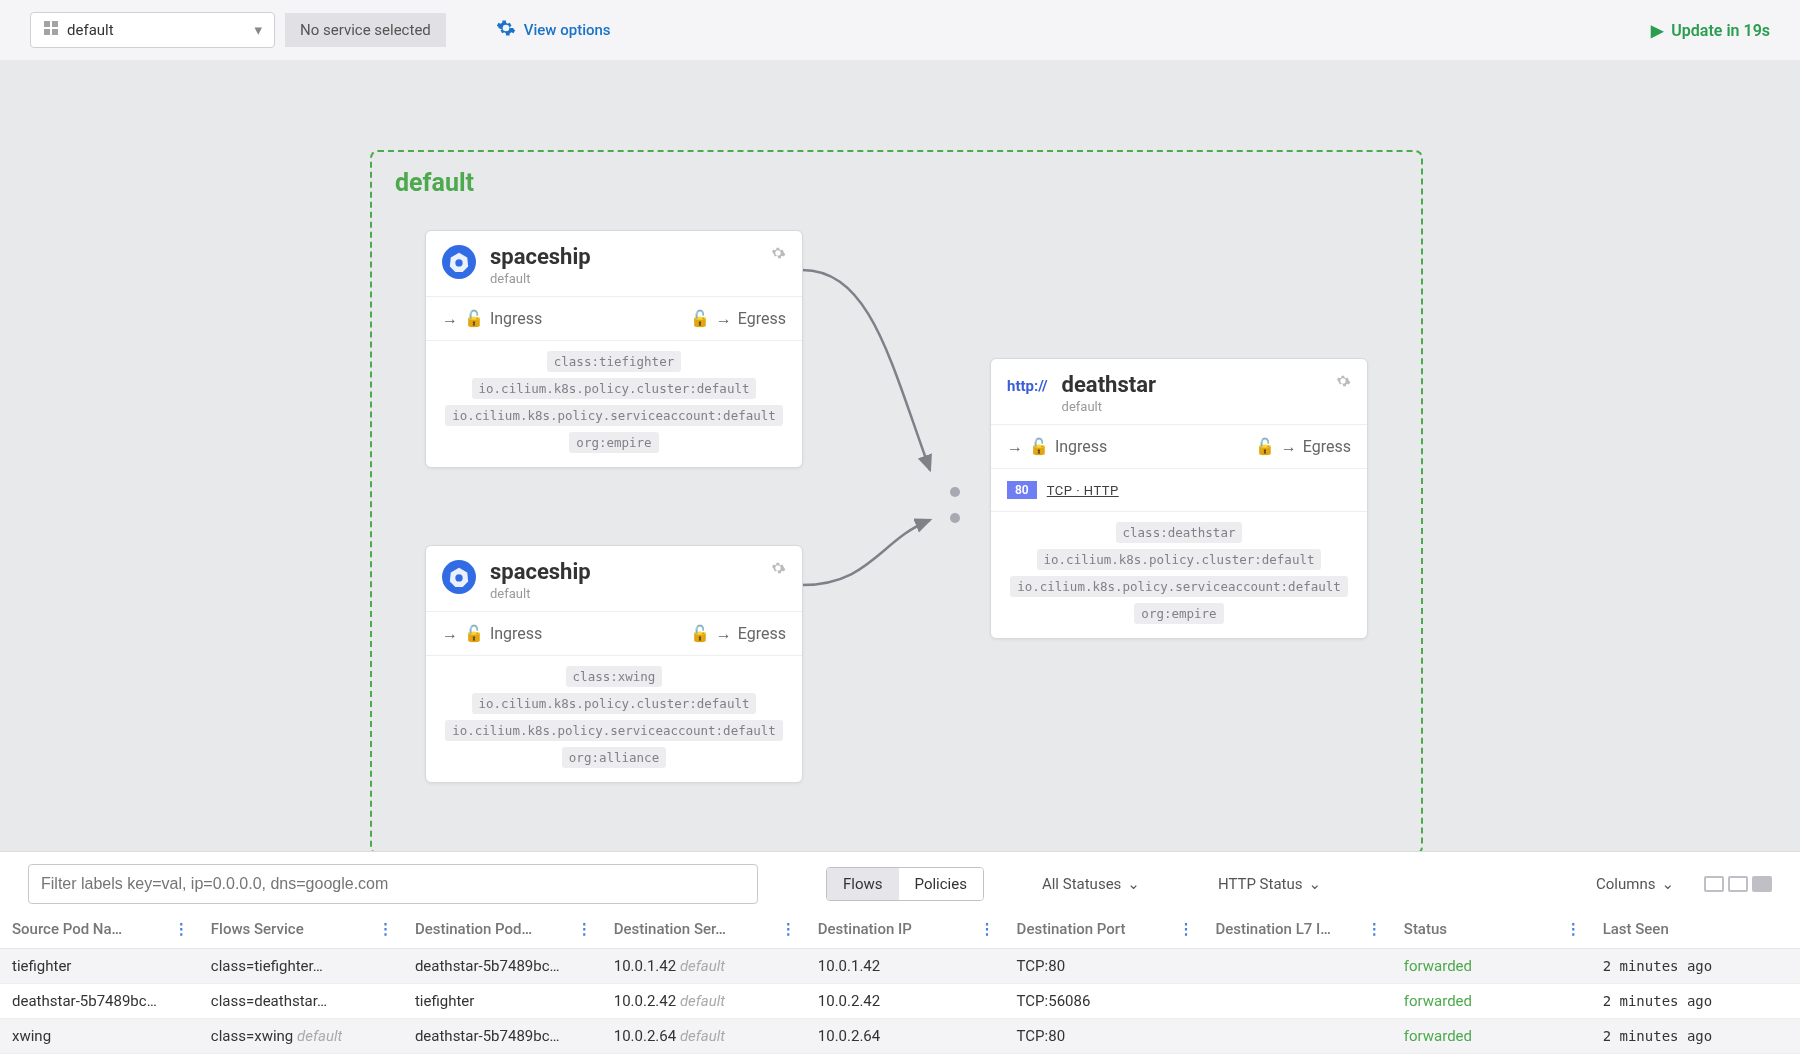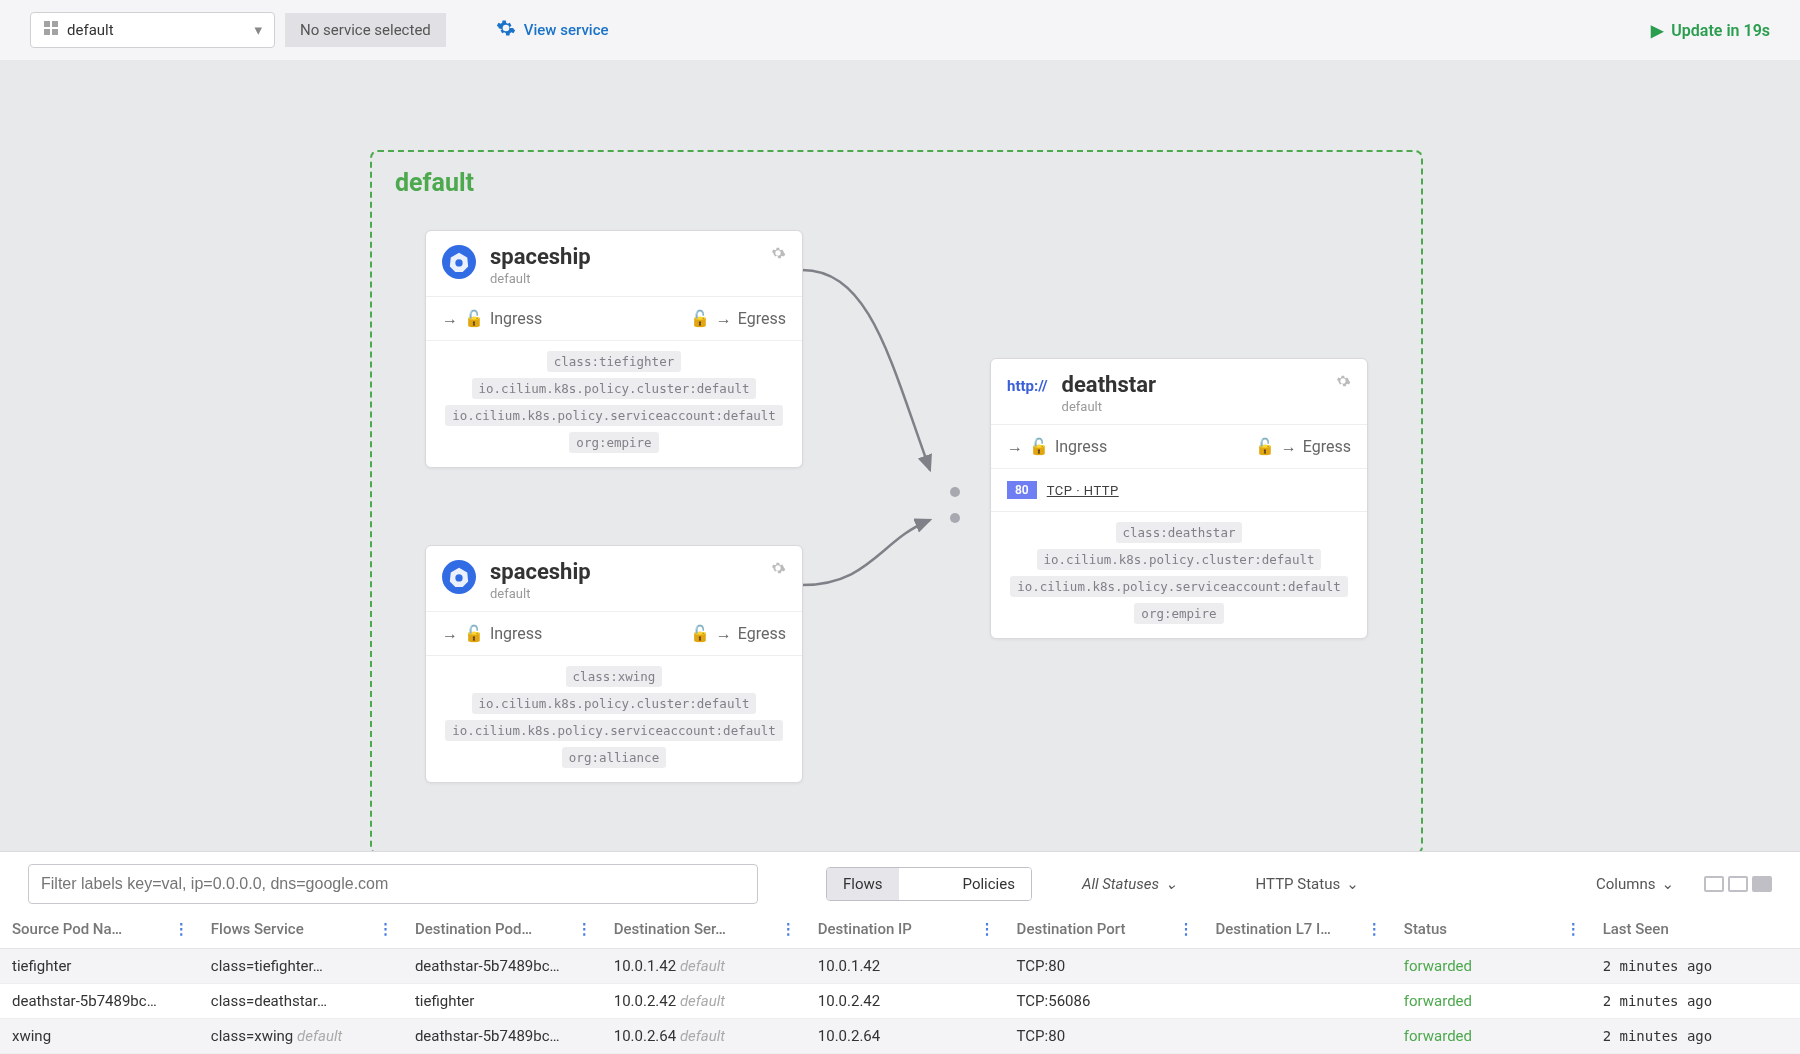--- a/index.html
+++ b/index.html
@@ -35,25 +35,25 @@
 .labels { padding: 10px 14px 14px; display: flex; flex-direction: column; align-items: center; gap: 6px; }
 .lbl { background: #ededf0; color: #808088; font-family: ui-monospace, Menlo, monospace; font-size: 12.5px; padding: 3px 7px; border-radius: 3px; }
 
 
 .edges { position: absolute; left: 0; top: 0; pointer-events: none; }
 
 
 .panel { position: absolute; left: 0; right: 0; bottom: 0; background: #fff; border-top: 1px solid #dcdce0; width: 1800px; }
 .panel-bar { display: flex; align-items: center; gap: 18px; padding: 12px 28px 6px; }
 .filter-input { width: 730px; padding: 10px 12px; border: 1px solid #c8c8cf; border-radius: 4px; font-size: 16px; color: #888; background: #fff; }
-.btn-group { display: flex; border: 1px solid #c0c0c8; border-radius: 4px; overflow: hidden; margin-left: 50px; gap: 48px; }
+.btn-group { display: flex; border: 1px solid #c0c0c8; border-radius: 4px; overflow: hidden; margin-left: 50px; }
 .btn-group .seg { padding: 7px 16px; font-size: 15px; cursor: pointer; background: #fff; }
 .btn-group .seg.active { background: #e6e6ea; }
 .dd { display: flex; align-items: center; gap: 6px; color: #555; font-size: 15px; cursor: pointer; }
-.dd.statuses { margin-left: 32px; font-style: italic; }
+.dd.statuses { margin-left: 40px; }
 .dd.http { margin-left: 60px; }
 .dd.cols { margin-left: auto; }
 .density-group { display: flex; gap: 4px; margin-left: 12px; }
 .density-group .sq { width: 20px; height: 16px; border: 2px solid #bfbfc5; border-radius: 2px; cursor: pointer; }
 .density-group .sq.sel { background: #bfbfc5; }
 
 .tbl { width: 100%; border-collapse: collapse; font-size: 15px; }
 .tbl th { text-align: left; font-weight: 500; color: #777; padding: 10px 12px; border-bottom: 1px solid #e5e5e8; position: relative; background: #fff; }
 .tbl th .dots { position: absolute; right: 10px; top: 50%; transform: translateY(-50%); color: #4a7fe0; cursor: pointer; font-weight: bold; }
 .tbl td { padding: 8px 12px; border-bottom: 1px solid #eee; color: #333; white-space: nowrap; overflow: hidden; text-overflow: ellipsis; }
@@ -86,21 +86,21 @@
     <span>default</span>
     <span class="caret">▾</span>
   </div>
   <div class="svc-pill">No service selected</div>
   <div class="view-opts">
     <span>
       <svg width="20" height="20" viewBox="0 0 24 24">
           <path fill="#1a73c8" d="M12 8a4 4 0 100 8 4 4 0 000-8zm9 4a7 7 0 01-.1 1.1l2.1 1.6-2 3.5-2.5-1a7 7 0 01-1.9 1.1l-.4 2.7h-4l-.4-2.7a7 7 0 01-1.9-1.1l-2.5 1-2-3.5 2.1-1.6A7 7 0 013 12a7 7 0 01.1-1.1L1 9.3l2-3.5 2.5 1a7 7 0 011.9-1.1L7.8 3h4l.4 2.7a7 7 0 011.9 1.1l2.5-1 2 3.5-2.1 1.6c0 .4.1.7.1 1.1z"></path>
         </svg>
     </span>
-    <span>View service</span>
+    <span>View options</span>
   </div>
   <div class="update">
     <span>▶</span>
     <span>Update in 19s</span>
   </div>
 </div>
 
 <div class="canvas">
   <div class="ns-box"></div>
   <div class="ns-label">default</div>

